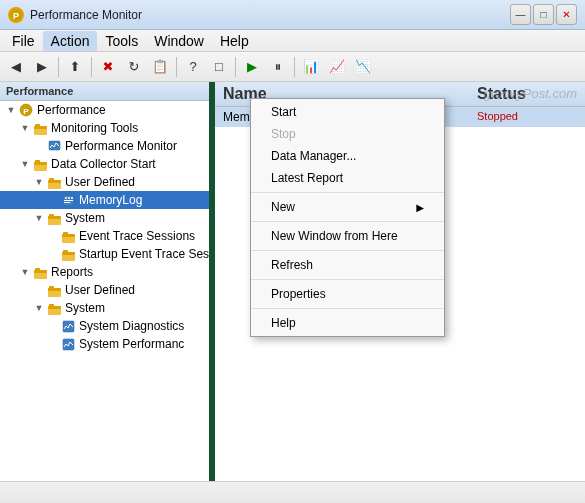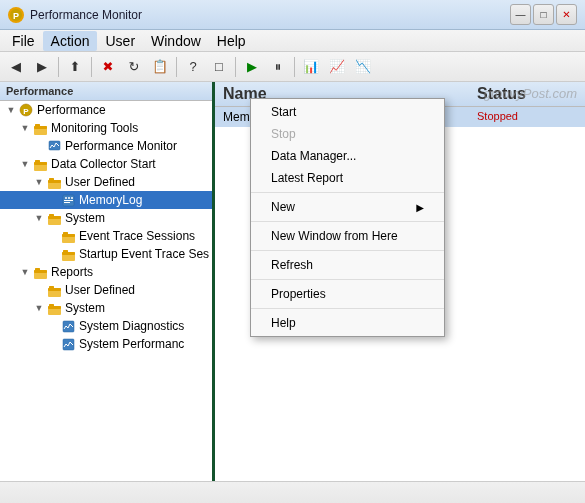--- a/index.html
+++ b/index.html
@@ -120,21 +120,21 @@
       align-items: center;
       padding: 0 8px;
       font-size: 11px;
       color: #333;
     }
 
     
     .tree-pane {
       width: 215px;
       background: #fff;
-      border-right: 3px solid #14532d;
+      border-right: 6px solid #14532d;
       overflow: hidden;
       flex-shrink: 0;
     }
     .tree-header {
       background: linear-gradient(to bottom, #dce9f7, #c5d9f0);
       padding: 3px 6px;
       font-size: 11px;
       font-weight: bold;
       color: #333;
       border-bottom: 1px solid #bbb;
@@ -270,21 +270,21 @@
   <div class="title-bar-controls">
     <div class="title-bar-btn">—</div>
     <div class="title-bar-btn">□</div>
     <div class="title-bar-btn" style="color:#c00;">✕</div>
   </div>
 </div>
 
 <div class="menu-bar">
   <div class="menu-item">File</div>
   <div class="menu-item" style="background:#c5d9f0;text-align:center;">Action</div>
-  <div class="menu-item">User</div>
+  <div class="menu-item">Tools</div>
   <div class="menu-item">Window</div>
   <div class="menu-item">Help</div>
 </div>
 
 <div class="toolbar">
   <div class="tb-btn">◀</div>
   <div class="tb-btn">▶</div>
   <div class="tb-sep"></div>
   <div class="tb-btn">⬆</div>
   <div class="tb-sep"></div>

